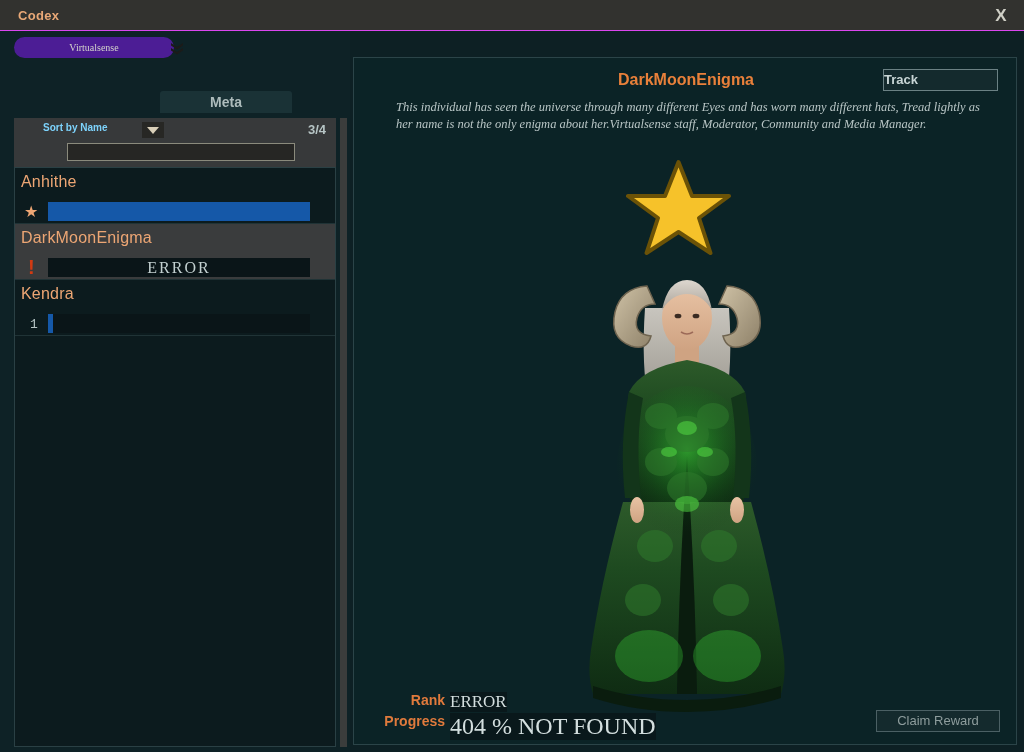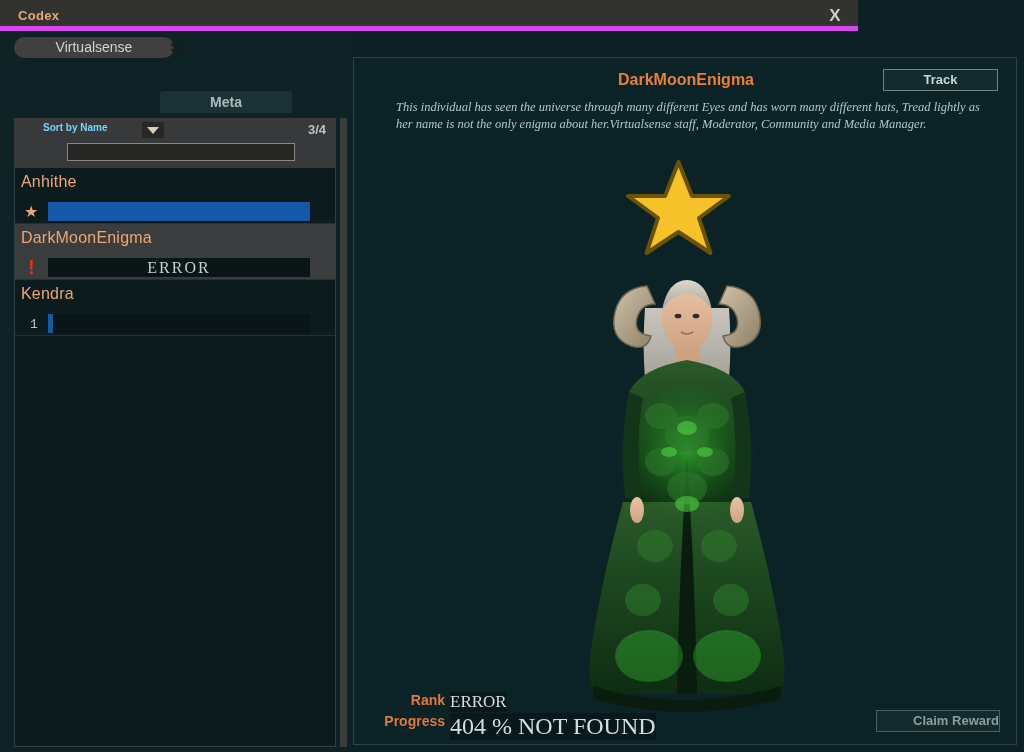--- a/index.html
+++ b/index.html
@@ -17,23 +17,23 @@
     position: relative;
     width: 1024px;
     height: 752px;
     background: #0d2024;
   }
 
   
   .titlebar {
     position: absolute;
     left: 0; top: 0;
-    width: 858px; height: 31px;
+    width: 1024px; height: 31px;
     background: #32322f;
-    border-bottom: 5px solid #d946ef;
+    border-bottom: 1px solid #d946ef;
   }
   .titlebar-title {
     position: absolute;
     left: 18px; top: 8px;
     font-size: 13px;
     font-weight: bold;
     color: #e8a877;
     letter-spacing: .3px;
   }
   .titlebar-close {
@@ -53,27 +53,28 @@
     position: absolute;
     left: 0; top: 31px;
     width: 350px; height: 721px;
     background: #0e2226;
   }
 
   .realm-select {
     position: absolute;
     left: 14px; top: 6px;
     width: 160px; height: 21px;
-    background: #404040;
+    background: #4c1d95;
     border-radius: 11px;
     color: #d3d3cc;
-    font-size: 14px;
+    font-size: 10px;
     text-align: center;
     line-height: 21px;
     cursor: pointer;
+    font-family: Liberation Serif, serif;
   }
   .realm-chevron {
     position: absolute;
     left: 168px; top: 8px;
     width: 18px; height: 17px;
     color: #1b1b19;
     font-size: 13px;
     line-height: 17px;
     text-align: center;
     cursor: pointer;
@@ -245,21 +246,20 @@
   }
   .track-button {
     position: absolute;
     right: 18px; top: 11px;
     width: 115px; height: 22px;
     background: #142a2d;
     border: 1px solid #6b8184;
     color: #c9d6d6;
     font-size: 13px;
     font-weight: bold;
-    text-align: center;
     line-height: 20px;
     cursor: pointer;
   }
   .detail-desc {
     position: absolute;
     left: 42px; top: 41px;
     width: 590px;
     font-family: "Liberation Serif", serif;
     font-style: italic;
     font-size: 12.5px;
@@ -304,22 +304,22 @@
   .stat-rank .stat-value { font-size: 17px; }
   .stat-progress .stat-value { font-size: 24px; }
   .claim-button {
     position: absolute;
     right: 16px; top: 652px;
     width: 124px; height: 22px;
     background: #142a2d;
     border: 1px solid #4b6064;
     color: #8e9d9d;
     font-size: 13px;
-    font-weight: bold;
-    text-align: right;
+    font-weight: normal;
+    text-align: center;
     line-height: 20px;
     cursor: pointer;
   }
 </style>
 </head>
 <body>
 
 <div id="app">
 
   <div class="titlebar">

